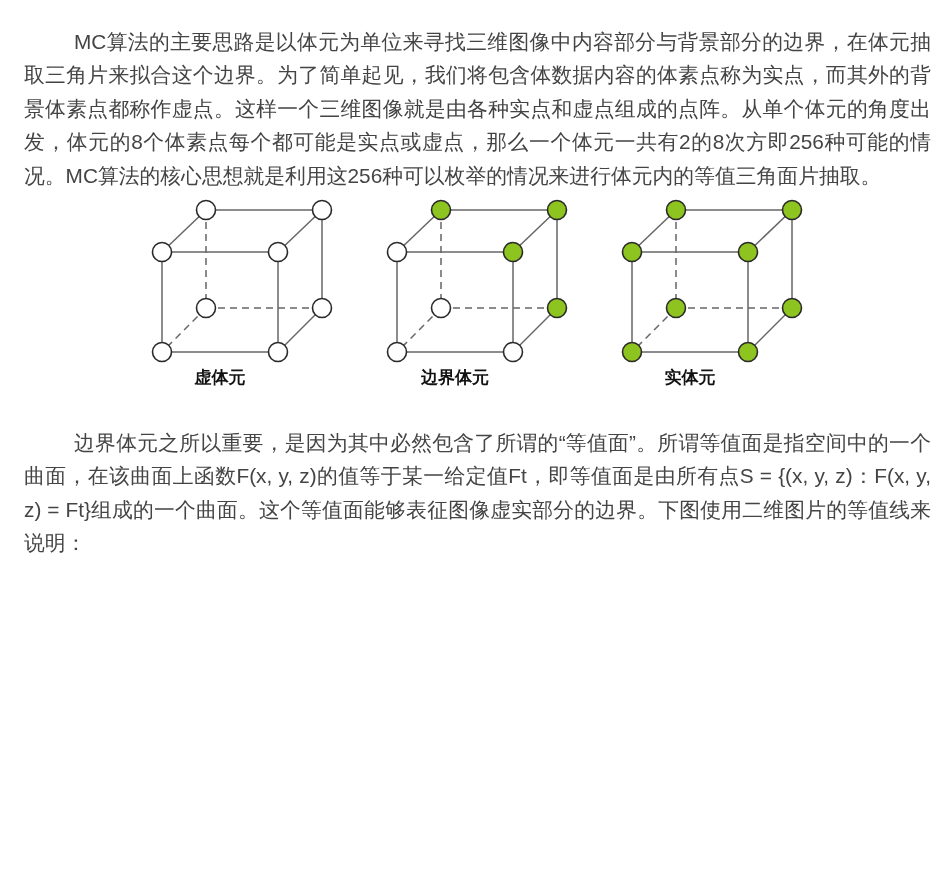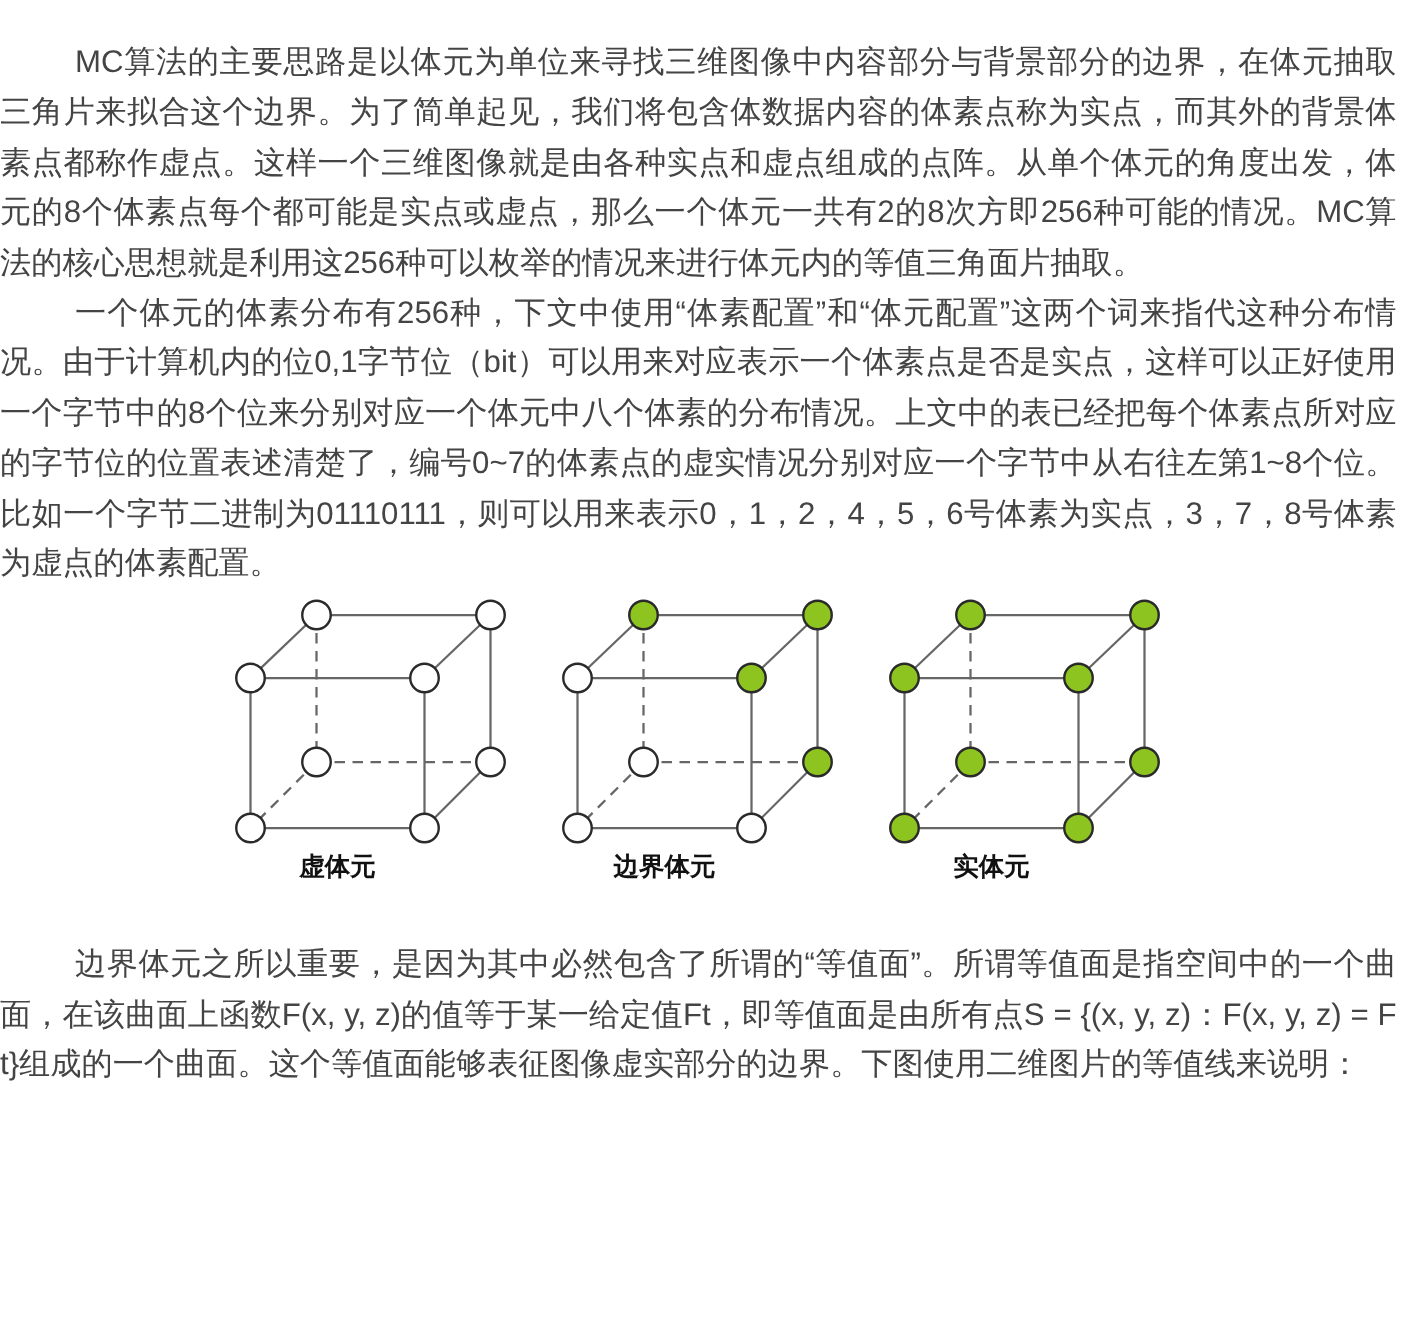--- a/index.html
+++ b/index.html
@@ -8,57 +8,56 @@
     width: 939px;
     height: 894px;
     overflow: hidden;
     background: #ffffff;
     font-family: "Liberation Sans", "DejaVu Sans", sans-serif;
     color: #444444;
   }
   main.article {
     width: 939px;
     height: 894px;
-    padding: 25px 8px 0 0;
+    padding: 25px 8px 0 24px;
   }
   main.article p {
     margin: 0;
     font-size: 20.8px;
     line-height: 33.4px;
     text-indent: 50px;
     text-align: justify;
     text-justify: inter-ideograph;
     word-break: break-all;
   }
   figure.voxel-figure {
     margin: 0 0 34px 0;
     padding: 0;
     display: flex;
     justify-content: center;
     align-items: flex-start;
-    gap: 28px;
+    gap: 45px;
   }
   svg.cube { width: 190px; height: 200px; display: block; }
   svg.cube line { stroke-width: 1.5; }
   svg.cube line.hidden-edge { stroke-dasharray: 7 5; }
   svg.cube circle { stroke-width: 1.6; }
   svg.cube text.cube-label {
     font-size: 17px;
     font-weight: bold;
     font-family: "Liberation Sans", "DejaVu Sans", sans-serif;
   }
 </style>
 </head>
 <body>
 
 <main class="article">
 
   <p>MC算法的主要思路是以体元为单位来寻找三维图像中内容部分与背景部分的边界，在体元抽取三角片来拟合这个边界。为了简单起见，我们将包含体数据内容的体素点称为实点，而其外的背景体素点都称作虚点。这样一个三维图像就是由各种实点和虚点组成的点阵。从单个体元的角度出发，体元的8个体素点每个都可能是实点或虚点，那么一个体元一共有2的8次方即256种可能的情况。MC算法的核心思想就是利用这256种可以枚举的情况来进行体元内的等值三角面片抽取。</p>
 
-  <p>一个体元的体素分布有256种，下文中使用“体素配置”和“体元配置”这两个词来指代这种分布情况。由于计算机内的位0,1字节位（bit）可以用来对应表示一个体素点是否是实点，这样可以正好使用一个字节中的8个位来分别对应一个体元中八个体素的分布情况。上文中的表已经把每个体素点所对应的字节位的位置表述清楚了，编号0~7的体素点的虚实情况分别对应一个字节中从右往左第1~8个位。比如一个字节二进制为01110111，则可以用来表示0，1，2，4，5，6号体素为实点，3，7，8号体素为虚点的体素配置。</p>
 
 
   <figure class="voxel-figure">
 
     <svg class="cube" viewBox="0 0 190 200">
       <g fill="none" stroke="#666666">
         <line x1="58" y1="18" x2="174" y2="18"></line>
         <line x1="14" y1="60" x2="58" y2="18"></line>
         <line x1="130" y1="60" x2="174" y2="18"></line>
         <line x1="14" y1="60" x2="130" y2="60"></line>

